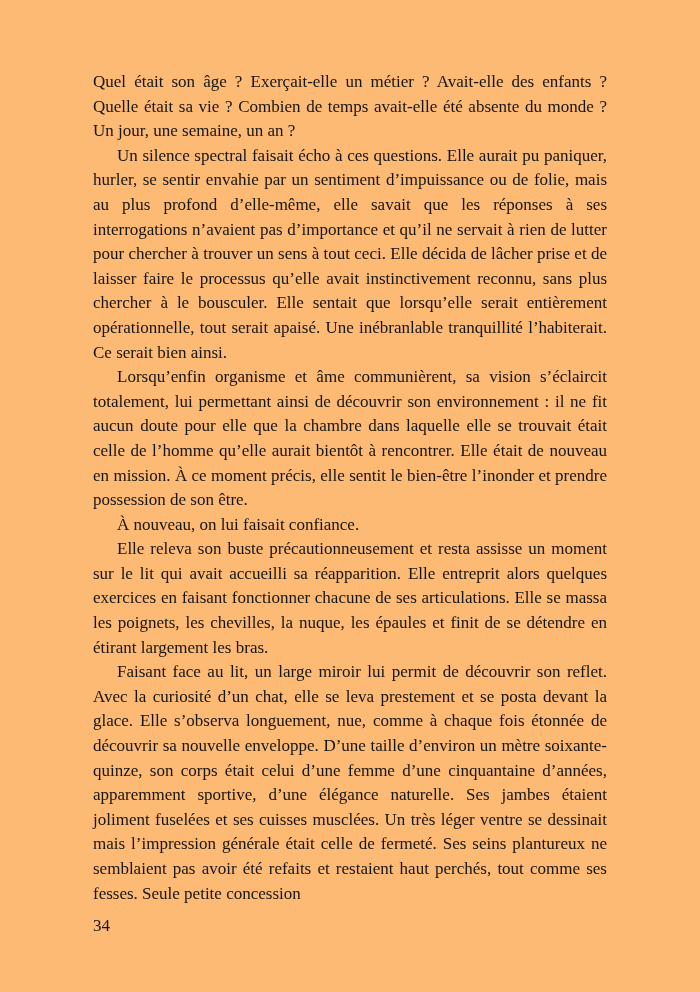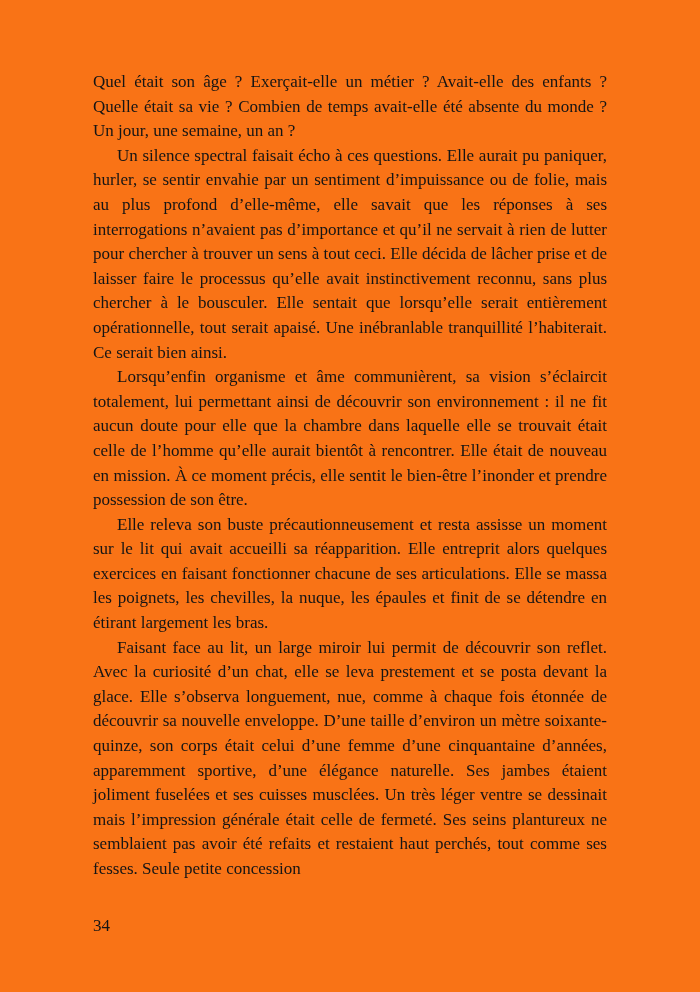--- a/index.html
+++ b/index.html
@@ -4,21 +4,21 @@
 <style>
   html, body {
     margin: 0;
     padding: 0;
     background: #ffffff;
   }
   .book-page {
     position: relative;
     width: 700px;
     height: 992px;
-    background: #f97316;
+    background: #fdba74;
     overflow: hidden;
   }
   .text-block {
     position: absolute;
     left: 93px;
     top: 70px;
     width: 514px;
     color: #151515;
     font-family: "Liberation Serif", "DejaVu Serif", serif;
     font-size: 17px;
@@ -45,17 +45,18 @@
   }
 </style>
 </head>
 <body>
 
 <div class="book-page">
   <div class="text-block">
     <p class="para first">Quel était son âge&nbsp;? Exerçait-elle un métier&nbsp;? Avait-elle des enfants&nbsp;? Quelle était sa vie&nbsp;? Combien de temps avait-elle été absente du monde&nbsp;? Un jour, une semaine, un an&nbsp;?</p>
     <p class="para">Un silence spectral faisait écho à ces questions. Elle aurait pu paniquer, hurler, se sentir envahie par un sentiment d’impuissance ou de folie, mais au plus profond d’elle-même, elle savait que les réponses à ses interrogations n’avaient pas d’importance et qu’il ne servait à rien de lutter pour chercher à trouver un sens à tout ceci. Elle décida de lâcher prise et de laisser faire le processus qu’elle avait instinctivement reconnu, sans plus chercher à le bousculer. Elle sentait que lorsqu’elle serait entièrement opérationnelle, tout serait apaisé. Une inébranlable tranquillité l’habiterait. Ce serait bien ainsi.</p>
     <p class="para">Lorsqu’enfin organisme et âme communièrent, sa vision s’éclaircit totalement, lui permettant ainsi de découvrir son environnement&nbsp;: il ne fit aucun doute pour elle que la chambre dans laquelle elle se trouvait était celle de l’homme qu’elle aurait bientôt à rencontrer. Elle était de nouveau en mission. À ce moment précis, elle sentit le bien-être l’inonder et prendre possession de son être.</p>
+    <p class="para">À nouveau, on lui faisait confiance.</p>
     <p class="para">Elle releva son buste précautionneusement et resta assisse un moment sur le lit qui avait accueilli sa réapparition. Elle entreprit alors quelques exercices en faisant fonctionner chacune de ses articulations. Elle se massa les poignets, les chevilles, la nuque, les épaules et finit de se détendre en étirant largement les bras.</p>
     <p class="para">Faisant face au lit, un large miroir lui permit de découvrir son reflet. Avec la curiosité d’un chat, elle se leva prestement et se posta devant la glace. Elle s’observa longuement, nue, comme à chaque fois étonnée de découvrir sa nouvelle enveloppe. D’une taille d’environ un mètre soixante-quinze, son corps était celui d’une femme d’une cinquantaine d’années, apparemment sportive, d’une élégance naturelle. Ses jambes étaient joliment fuselées et ses cuisses musclées. Un très léger ventre se dessinait mais l’impression générale était celle de fermeté. Ses seins plantureux ne semblaient pas avoir été refaits et restaient haut perchés, tout comme ses fesses. Seule petite concession</p>
   </div>
   <div class="page-number">34</div>
 </div>
 
 </body></html>

